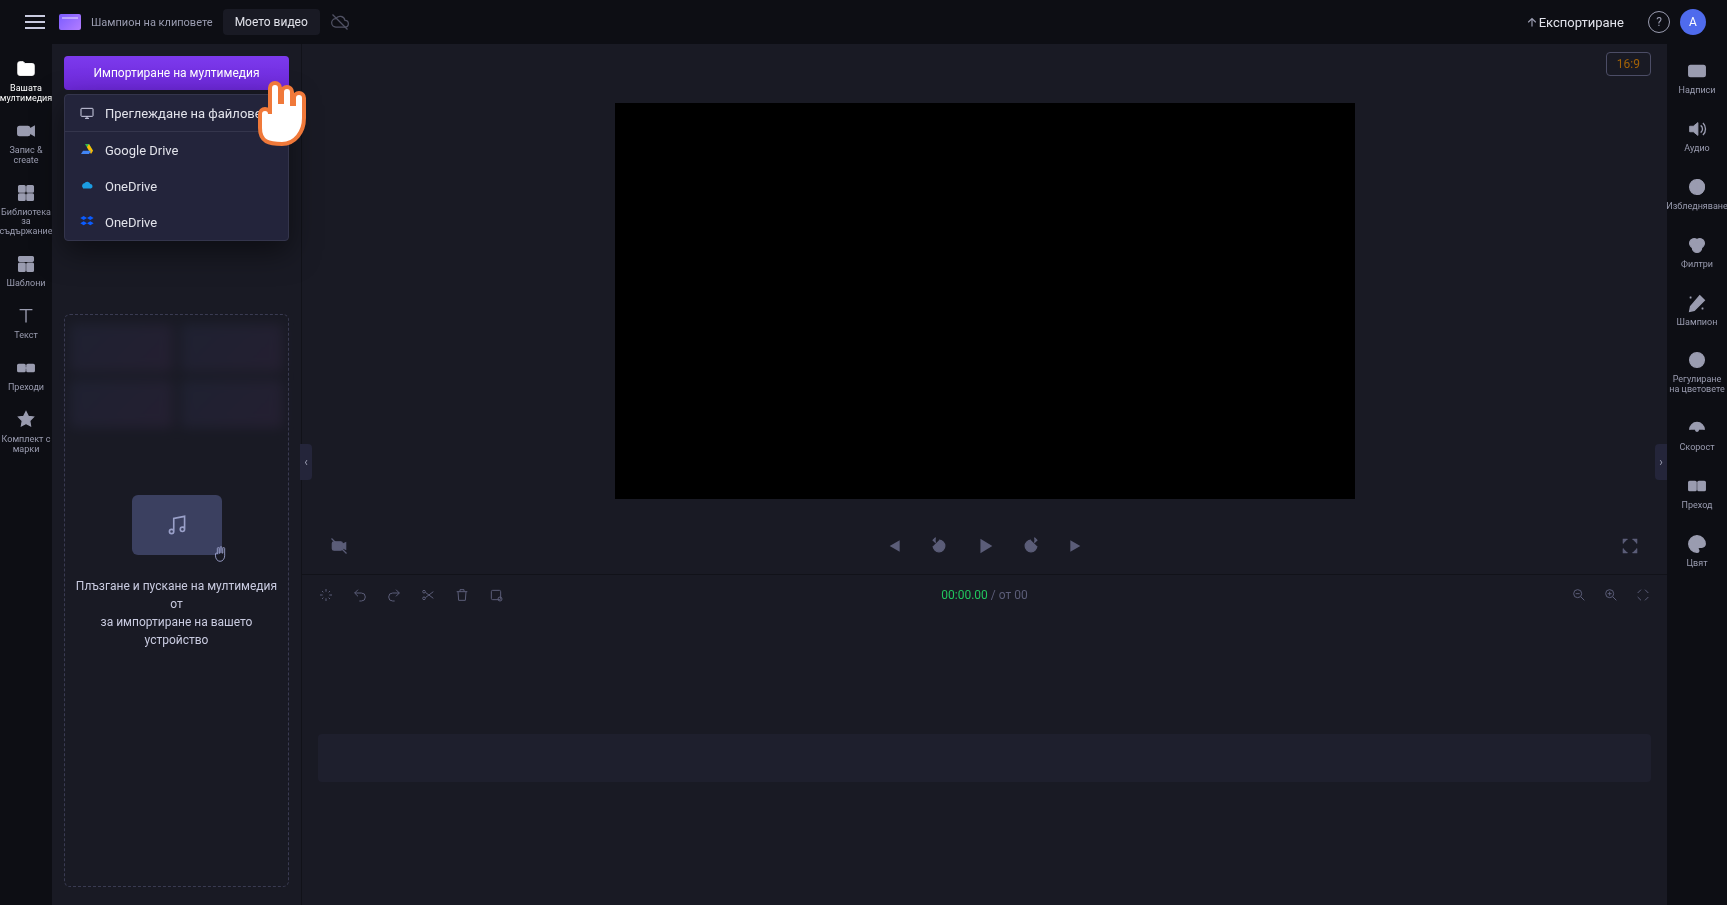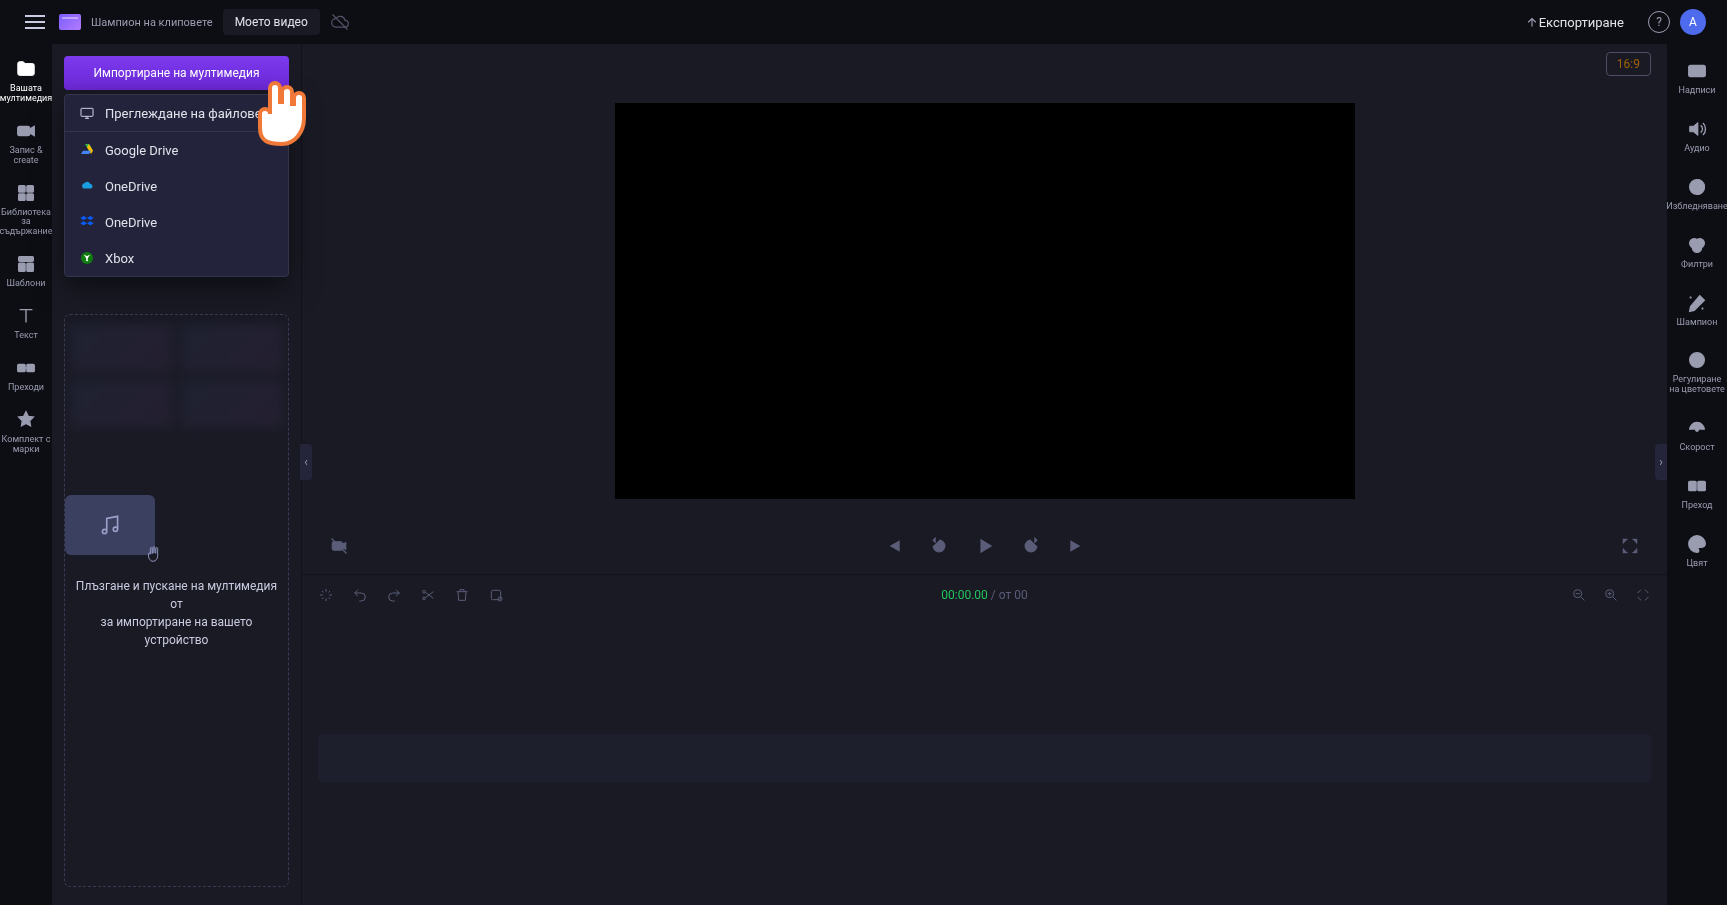--- a/index.html
+++ b/index.html
@@ -39,21 +39,21 @@
   .rail-item svg,.rail-item .ico{width:22px;height:22px;margin-bottom:4px;fill:currentColor;stroke:currentColor;}
   .rail-item.active{color:#fff;}
   
   .media-panel{position:absolute;left:var(--left-w);top:var(--top-h);bottom:0;width:250px;background:linear-gradient(var(--panel),var(--panel));padding:12px;border-right:1px solid rgba(0,0,0,.3);z-index:2;}
   .import-btn{width:100%;height:34px;border-radius:4px;background:linear-gradient(var(--accent),var(--accent-2));color:#fff;display:flex;align-items:center;justify-content:center;font-size:12px;cursor:pointer;position:relative;}
   .import-dropdown{position:absolute;left:12px;right:12px;top:50px;background:#23243b;border:1px solid #34354c;border-radius:4px;overflow:hidden;box-shadow:0 10px 30px rgba(0,0,0,.5);z-index:5;}
   .import-dropdown .dd-item{display:flex;align-items:center;gap:10px;padding:10px 14px;font-size:13px;color:#e1e2ea;cursor:pointer;}
   .import-dropdown .dd-sep{height:1px;background:#34354c;}
   .dd-icon{width:16px;height:16px;flex:0 0 16px;}
   .cursor-hand{position:absolute;left:250px;top:76px;pointer-events:none;z-index:6;}
-  .media-drop-zone{position:absolute;left:12px;right:12px;top:270px;bottom:18px;border:1px dashed #3a3b52;border-radius:6px;display:flex;flex-direction:column;justify-content:flex-start;padding-top:180px;}
+  .media-drop-zone{position:absolute;left:12px;right:12px;top:270px;bottom:18px;border:1px dashed #3a3b52;border-radius:6px;display:flex;flex-direction:column;align-items:center;justify-content:flex-start;padding-top:180px;}
   .media-drop-zone .audio-tile{width:90px;height:60px;border-radius:6px;background:#3b4060;display:flex;align-items:center;justify-content:center;margin-bottom:22px;position:relative;}
   .media-drop-zone .audio-tile svg{width:26px;height:26px;stroke:#9aa0c9;fill:none;}
   .media-drop-zone .hint{color:#c9cbe0;font-size:12px;text-align:center;line-height:1.5;padding:0 8px;}
   .blurred-tiles{position:absolute;left:18px;right:18px;top:280px;display:grid;grid-template-columns:repeat(2,1fr);gap:8px;filter:blur(6px);opacity:.35;}
   .blurred-tiles div{height:48px;border-radius:4px;background:linear-gradient(135deg,#2a2f4a,#3a2a4a);}
   .panel-collapse{position:absolute;left:300px;top:calc(var(--top-h) + 400px);width:12px;height:36px;background:#24253a;border-radius:0 4px 4px 0;display:flex;align-items:center;justify-content:center;color:var(--muted);cursor:pointer;z-index:3;}
   
   .right-rail{position:absolute;right:0;top:var(--top-h);bottom:0;width:var(--right-w);background:var(--bg-dark);display:flex;flex-direction:column;align-items:flex-end;padding-top:6px;gap:2px;}
   .right-rail .rail-item{padding:10px 0;}
   .right-rail .rail-item .ico{width:22px;height:22px;}
@@ -184,27 +184,20 @@
           <path fill="#1b9de2" d="M6 15a4 4 0 0 1 2-7 5 5 0 0 1 9 1 3.5 3.5 0 0 1 1 6.8H6z"></path>
         </svg>
       <span>OneDrive</span>
     </div>
     <div class="dd-item">
       <svg class="dd-icon" viewBox="0 0 24 24">
           <path fill="#0b5cff" d="M7 3l5 3-5 3-5-3zM17 3l5 3-5 3-5-3zM7 11l5 3-5 3-5-3zM17 11l5 3-5 3-5-3z"></path>
         </svg>
       <span>OneDrive</span>
     </div>
-    <div class="dd-item">
-      <svg class="dd-icon" viewBox="0 0 24 24">
-          <circle cx="12" cy="12" r="9" fill="#107c10"></circle>
-          <path fill="#fff" d="M7 7c2 0 5 2 5 2s3-2 5-2c-2 2-4 5-4 7 0 1 .5 2 1 3-1 0-2-1-2-1s-1 1-2 1c.5-1 1-2 1-3 0-2-2-5-4-7z"></path>
-        </svg>
-      <span>Xbox</span>
-    </div>
   </div>
 
   <div class="blurred-tiles">
     <div></div>
       <div></div>
       <div></div>
       <div></div>
   </div>
 
   <div class="media-drop-zone">

